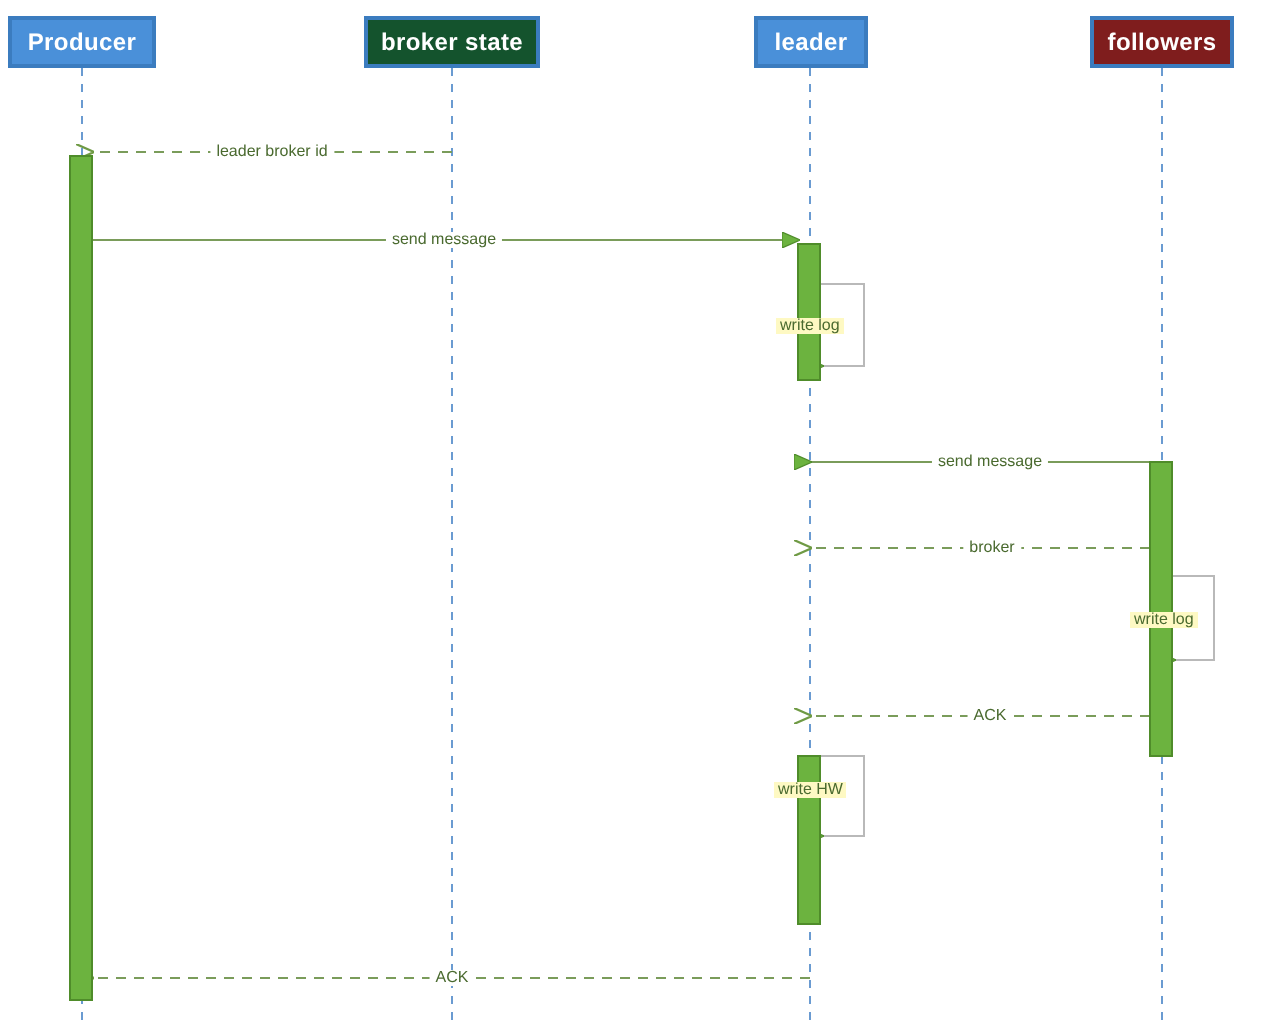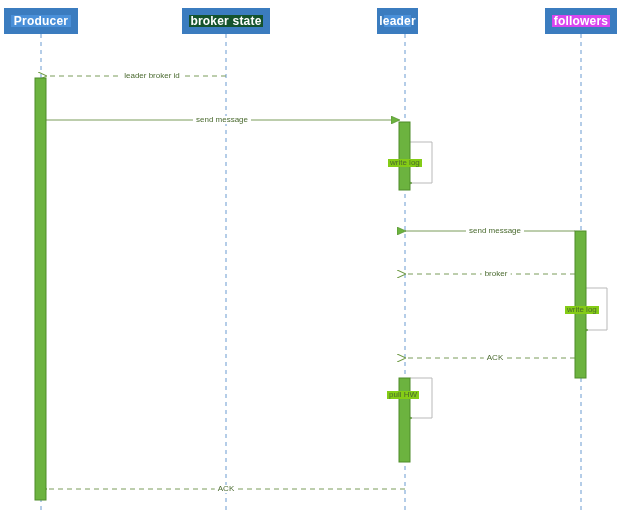--- a/index.html
+++ b/index.html
@@ -21,21 +21,21 @@
     position: absolute;
     left: 0;
     top: 0;
     width: 640px;
     height: 517px;
   }
   .actor-box {
     position: absolute;
     box-sizing: border-box;
     background: #4a90d9;
-    border: 7px solid #000000;
+    border: 2px solid #000000;
     color: #ffffff;
     font-weight: bold;
     font-size: 12px;
     line-height: 1;
     display: flex;
     align-items: center;
     justify-content: center;
     letter-spacing: 0.2px;
     white-space: nowrap;
   }
@@ -46,21 +46,21 @@
     background: #ffffff;
     padding: 0 3px;
     white-space: nowrap;
     transform: translate(-50%, -50%);
     line-height: 1;
   }
   .self-label {
     position: absolute;
     font-size: 8px;
     color: #4a6a2f;
-    background: #84cc16;
+    background: #fef9c3;
     padding: 0 2px;
     white-space: nowrap;
     line-height: 1;
     transform: translateY(-50%);
   }
 </style>
 </head>
 <body>
 
 <div id="canvas">
@@ -101,28 +101,28 @@
         <rect x="35" y="78" width="11" height="422" fill="#6cb33f" stroke="#4f8c2a" stroke-width="1"></rect>
         <rect x="399" y="122" width="11" height="68" fill="#6cb33f" stroke="#4f8c2a" stroke-width="1"></rect>
         <rect x="575" y="231" width="11" height="147" fill="#6cb33f" stroke="#4f8c2a" stroke-width="1"></rect>
         <rect x="399" y="378" width="11" height="84" fill="#6cb33f" stroke="#4f8c2a" stroke-width="1"></rect>
       </g>
   </svg>
 
   <div id="actor-layer">
       <div class="actor-box" style="left: 4px; top: 8px; width: 74px; height: 26px; background: rgb(74, 144, 217); border-color: rgb(59, 124, 191); color: rgb(255, 255, 255);">Producer</div>
       <div class="actor-box" style="left: 182px; top: 8px; width: 88px; height: 26px; background: #14532d; border-color: rgb(59, 124, 191); color: rgb(255, 255, 255);">broker state</div>
-      <div class="actor-box" style="left: 377px; top: 8px; width: 41px; height: 26px; background: rgb(74, 144, 217); border-color: rgb(59, 124, 191); color: rgb(255, 255, 255);">leader</div>
-      <div class="actor-box" style="left: 545px; top: 8px; width: 72px; height: 26px; background: #d946ef; border-color: rgb(59, 124, 191); color: rgb(255, 255, 255);">followers</div>
+      <div class="actor-box" style="left: 377px; top: 8px; width: 57px; height: 26px; background: rgb(74, 144, 217); border-color: rgb(59, 124, 191); color: rgb(255, 255, 255);">leader</div>
+      <div class="actor-box" style="left: 545px; top: 8px; width: 72px; height: 26px; background: #7f1d1d; border-color: rgb(59, 124, 191); color: rgb(255, 255, 255);">followers</div>
     </div>
   <div id="label-layer">
-      <div class="msg-label" style="left: 152px; top: 76px; color: rgb(74, 106, 47);">leader broker id</div>
+      <div class="msg-label" style="left: 136px; top: 76px; color: rgb(74, 106, 47);">leader broker id</div>
       <div class="msg-label" style="left: 222px; top: 120px; color: rgb(74, 106, 47);">send message</div>
       <div class="msg-label" style="left: 495px; top: 231px; color: rgb(74, 106, 47);">send message</div>
       <div class="msg-label" style="left: 496px; top: 274px; color: rgb(74, 106, 47);">broker</div>
       <div class="msg-label" style="left: 495px; top: 358px; color: rgb(74, 106, 47);">ACK</div>
       <div class="msg-label" style="left: 226px; top: 489px; color: rgb(74, 106, 47);">ACK</div>
       <div class="self-label" style="left: 388px; top: 163px; color: rgb(74, 106, 47);">write log</div>
       <div class="self-label" style="left: 565px; top: 310px; color: rgb(74, 106, 47);">write log</div>
-      <div class="self-label" style="left: 387px; top: 395px; color: rgb(74, 106, 47);">pull HW</div>
+      <div class="self-label" style="left: 387px; top: 395px; color: rgb(74, 106, 47);">write HW</div>
     </div>
 
 </div>
 
 </body></html>

